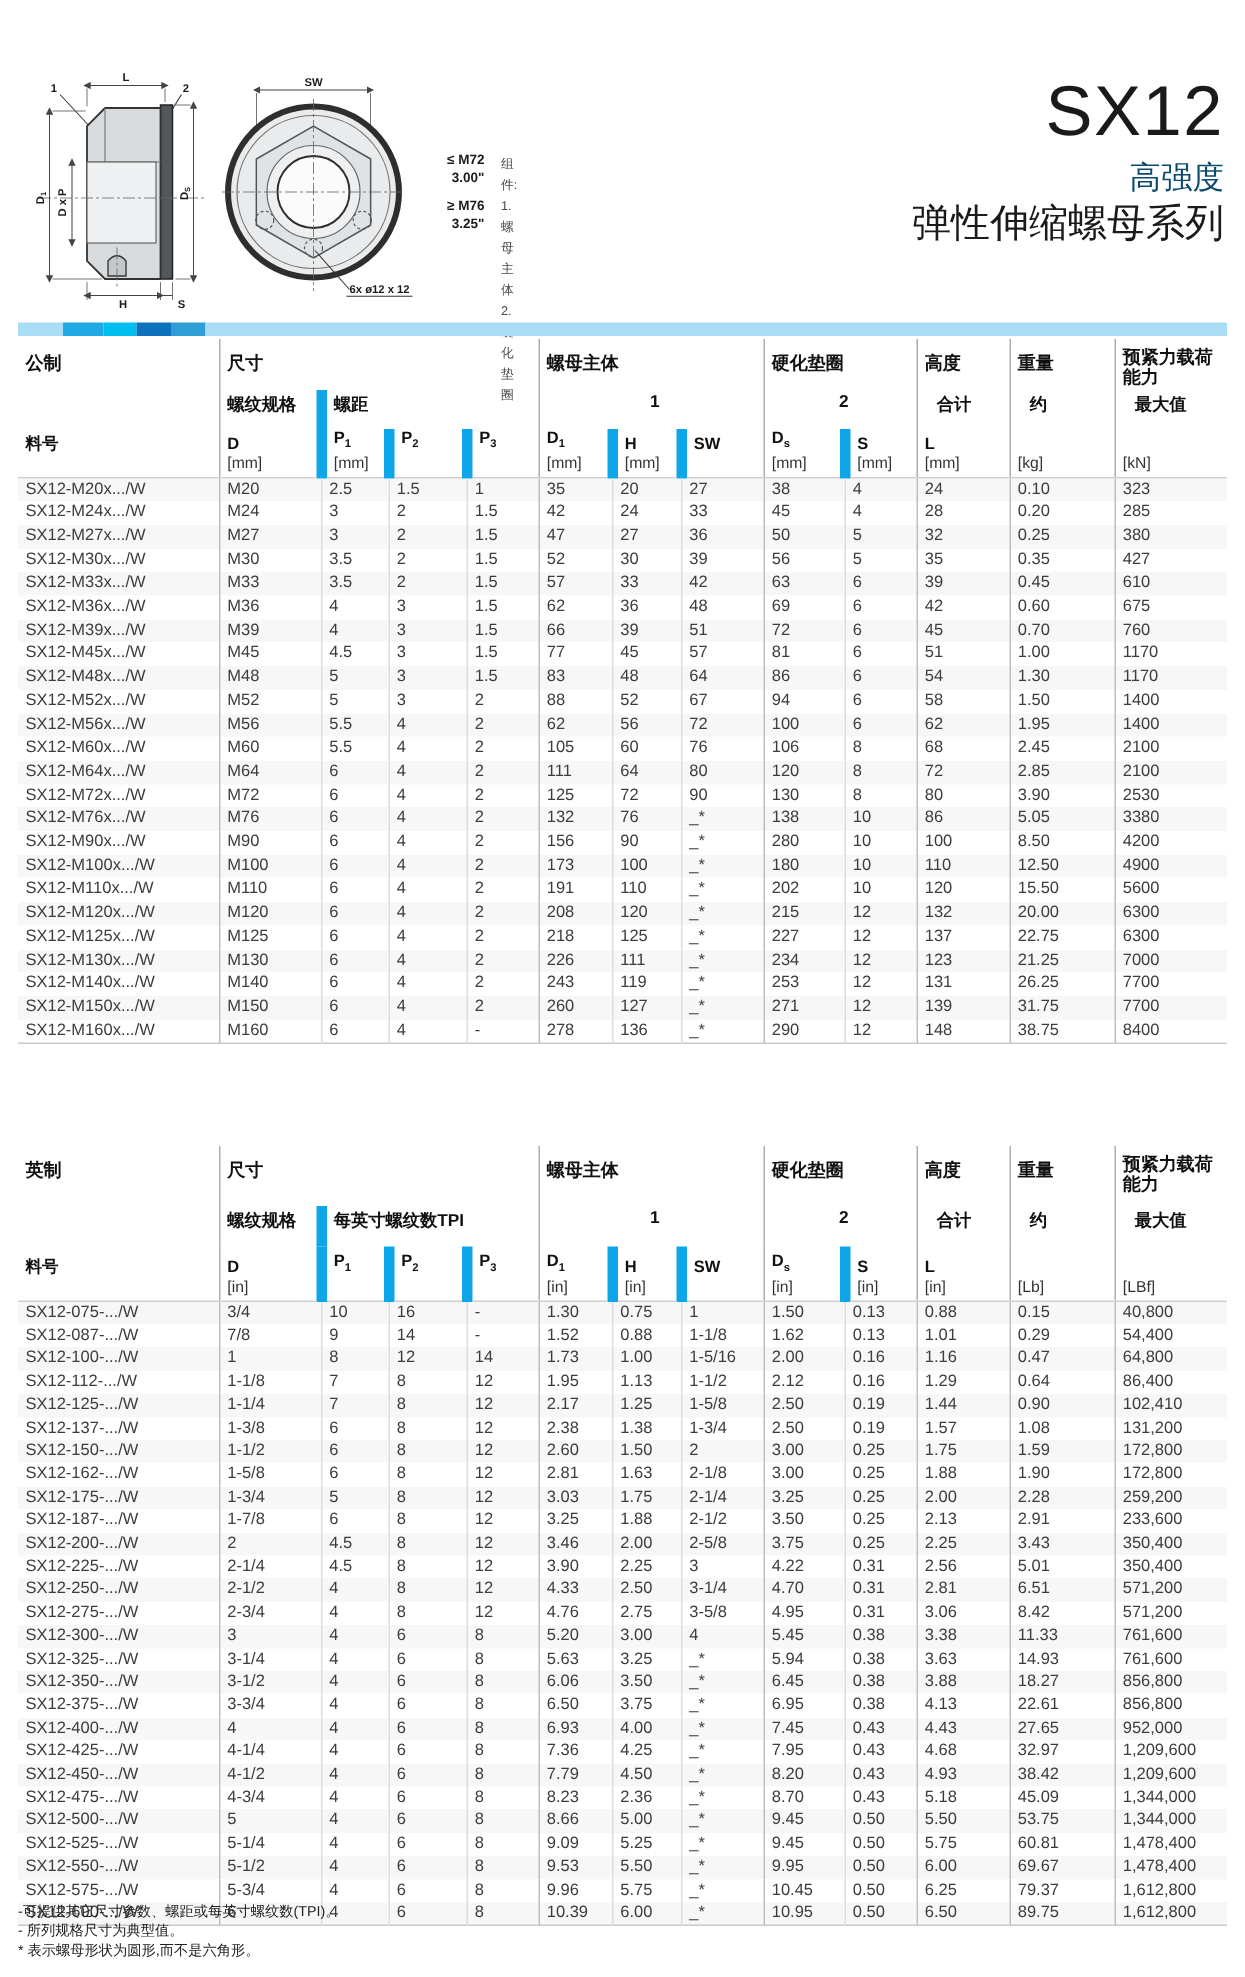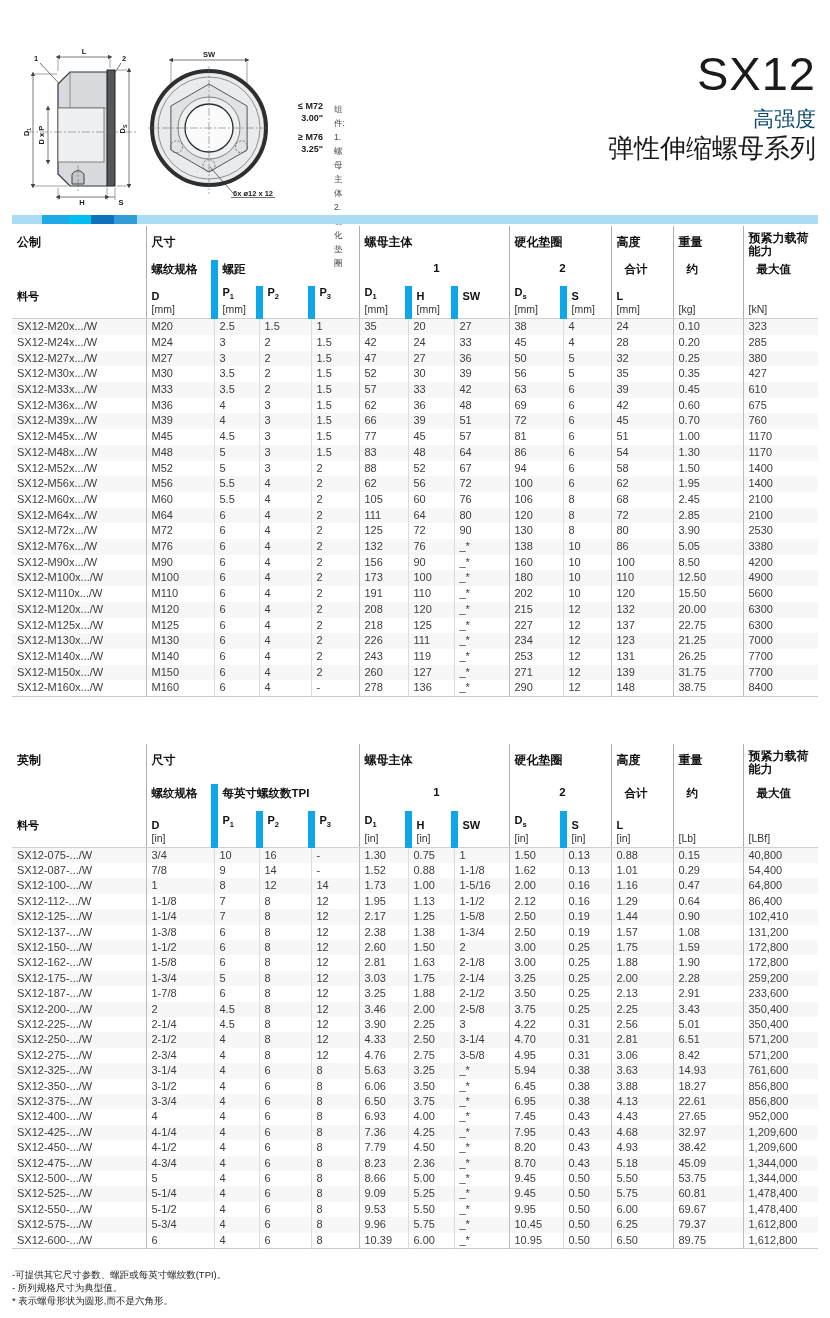--- a/index.html
+++ b/index.html
@@ -31,21 +31,21 @@
   .legend{position:absolute;left:334px;top:102px;font-size:8.5px;color:#4a4a4a;line-height:14px;}
 
   
   .bar{position:absolute;left:12px;top:215px;width:806px;height:9px;display:flex;}
   .bar div{height:100%;}
 
   
   table.tbl{position:absolute;left:12px;width:806px;border-collapse:collapse;table-layout:fixed;
             border-bottom:1px solid #c9c9c9;}
   #metric{top:226px;}
-  #imperial{top:744px;}
+  #imperial{top:764px;}
   th,td{text-align:left;padding:0 0 0 5px;vertical-align:middle;}
   thead th{font-weight:bold;color:#111;white-space:nowrap;}
   th.grp{font-size:12px;vertical-align:top;padding-top:8px;}
   th.preload{white-space:normal;line-height:13px;padding-top:6px;padding-right:4px;}
   th.sub2{font-size:11.5px;vertical-align:top;padding-top:2px;}
   th.ch{font-size:11px;vertical-align:bottom;padding-bottom:2px;line-height:13px;}
   th .unit{font-weight:normal;font-size:10.5px;color:#333;min-height:13px;line-height:13px;}
   sub{font-size:7.5px;}
   .center{text-align:center;}
   .ind{padding-left:13px;}
@@ -459,21 +459,21 @@
       </tr>
       <tr>
         <td>SX12-M90x.../W</td>
         <td>M90</td>
         <td>6</td>
         <td>4</td>
         <td>2</td>
         <td>156</td>
         <td>90</td>
         <td>_*</td>
-        <td>160</td>
+        <td>280</td>
         <td>10</td>
         <td>100</td>
         <td>8.50</td>
         <td>4200</td>
       </tr>
       <tr>
         <td>SX12-M100x.../W</td>
         <td>M100</td>
         <td>6</td>
         <td>4</td>
@@ -852,20 +852,35 @@
         <td>4.76</td>
         <td>2.75</td>
         <td>3-5/8</td>
         <td>4.95</td>
         <td>0.31</td>
         <td>3.06</td>
         <td>8.42</td>
         <td>571,200</td>
       </tr>
       <tr>
+        <td>SX12-300-.../W</td>
+        <td>3</td>
+        <td>4</td>
+        <td>6</td>
+        <td>8</td>
+        <td>5.20</td>
+        <td>3.00</td>
+        <td>4</td>
+        <td>5.45</td>
+        <td>0.38</td>
+        <td>3.38</td>
+        <td>11.33</td>
+        <td>761,600</td>
+      </tr>
+      <tr>
         <td>SX12-325-.../W</td>
         <td>3-1/4</td>
         <td>4</td>
         <td>6</td>
         <td>8</td>
         <td>5.63</td>
         <td>3.25</td>
         <td>_*</td>
         <td>5.94</td>
         <td>0.38</td>

